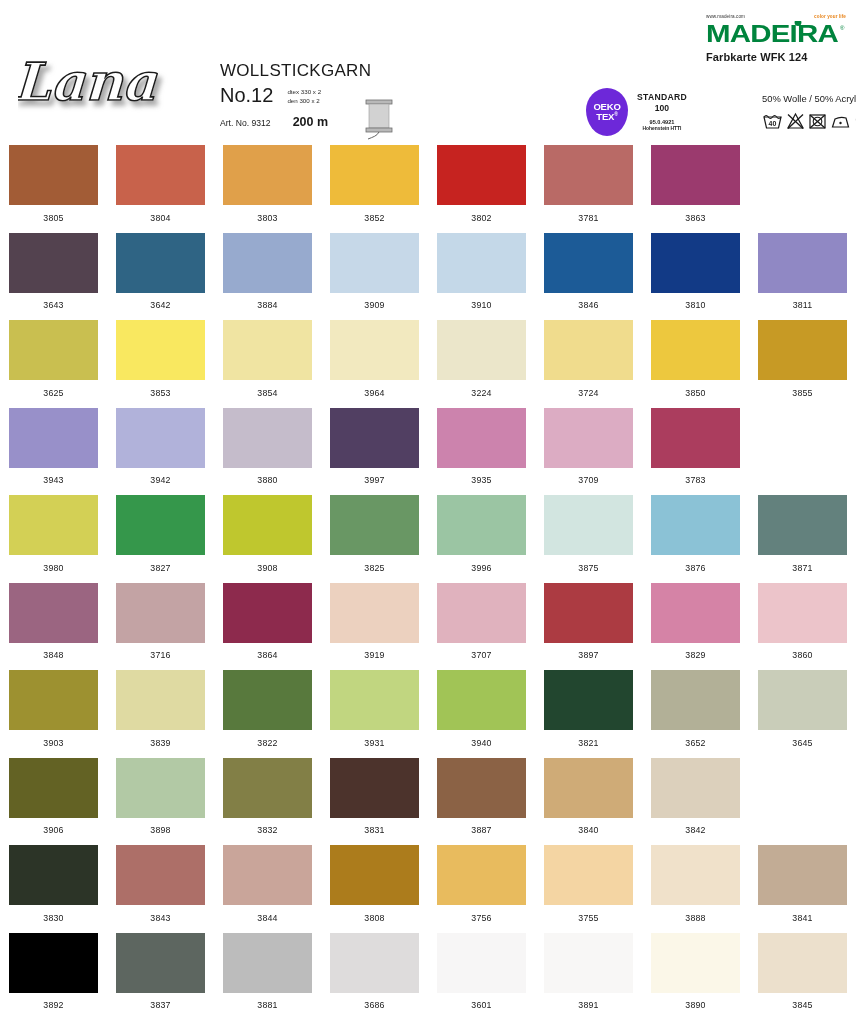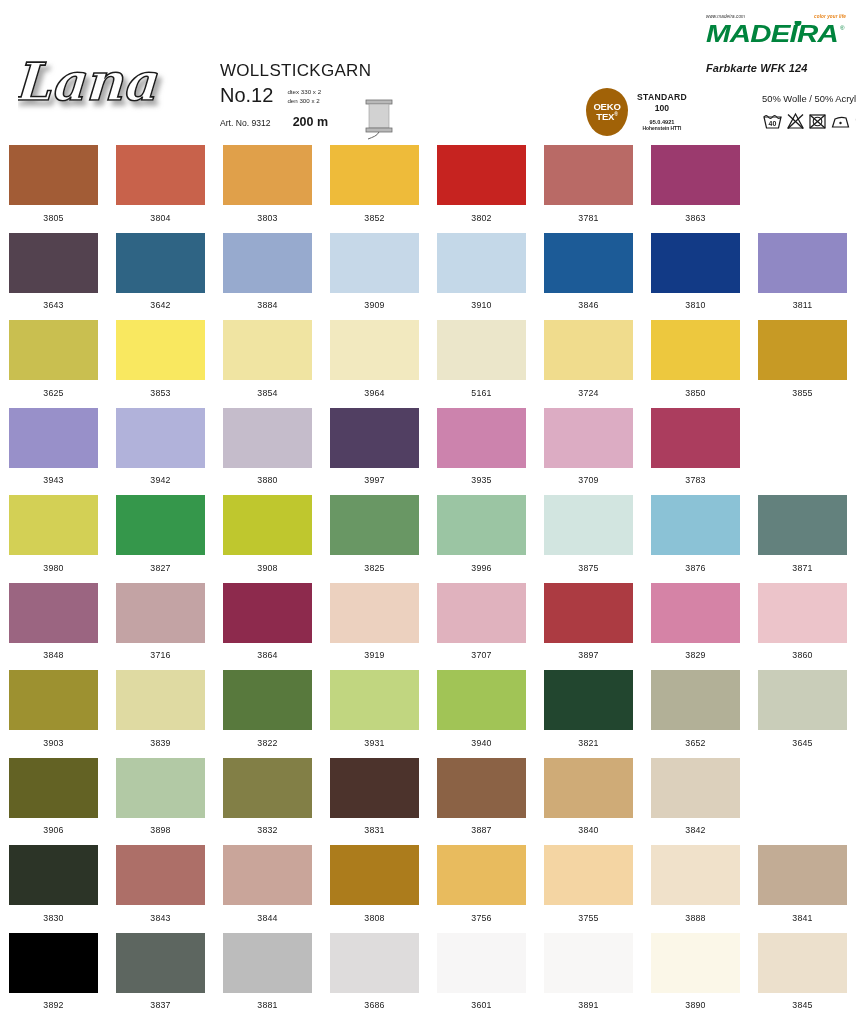--- a/index.html
+++ b/index.html
@@ -95,21 +95,21 @@
     position: absolute;
     left: 586px;
     top: 88px;
     display: flex;
     align-items: center;
     gap: 9px;
   }
   .oeko-badge {
     width: 42px;
     height: 48px;
-    background: #a16207;
+    background: #6d28d9;
     border-radius: 50% 50% 50% 50% / 46% 46% 54% 54%;
     display: flex;
     flex-direction: column;
     align-items: center;
     justify-content: center;
     color: #ffffff;
     font-weight: bold;
     font-size: 9.5px;
     line-height: 1.05;
     letter-spacing: -0.2px;
@@ -140,36 +140,35 @@
     align-items: center;
   }
 
   
   .brand-block {
     position: absolute;
     right: 10px;
     top: 12px;
     width: 140px;
     text-align: left;
-    font-style: italic;
   }
   .brand-top {
     display: flex;
     align-items: center;
     justify-content: space-between;
     height: 8px;
     margin-bottom: 1px;
   }
   .brand-url { font-size: 4.6px; color: #333; letter-spacing: 0.1px; }
   .brand-tag { font-size: 4.6px; color: #e8841a; font-weight: bold; letter-spacing: 0.1px; }
   .brand-word { line-height: 0; }
   .farbkarte {
     font-size: 11px;
     font-weight: bold;
-    margin-top: 15px;
+    margin-top: 4px;
     letter-spacing: 0.1px;
   }
 
   
   .grid {
     position: absolute;
     left: 0;
     top: 140px;
     width: 856px;
   }
@@ -375,21 +374,21 @@
       <div class="cell">
         <div class="chip" style="background: rgb(240, 228, 162);"></div>
         <div class="code">3854</div>
       </div>
       <div class="cell">
         <div class="chip" style="background: rgb(242, 233, 191);"></div>
         <div class="code">3964</div>
       </div>
       <div class="cell">
         <div class="chip" style="background: rgb(235, 230, 202);"></div>
-        <div class="code">5161</div>
+        <div class="code">3224</div>
       </div>
       <div class="cell">
         <div class="chip" style="background: rgb(240, 220, 141);"></div>
         <div class="code">3724</div>
       </div>
       <div class="cell">
         <div class="chip" style="background: rgb(237, 200, 62);"></div>
         <div class="code">3850</div>
       </div>
       <div class="cell">

